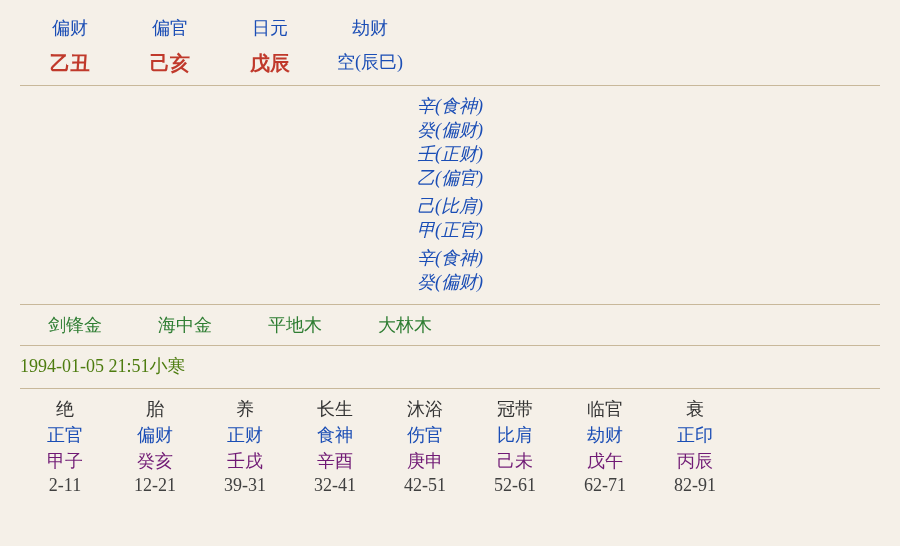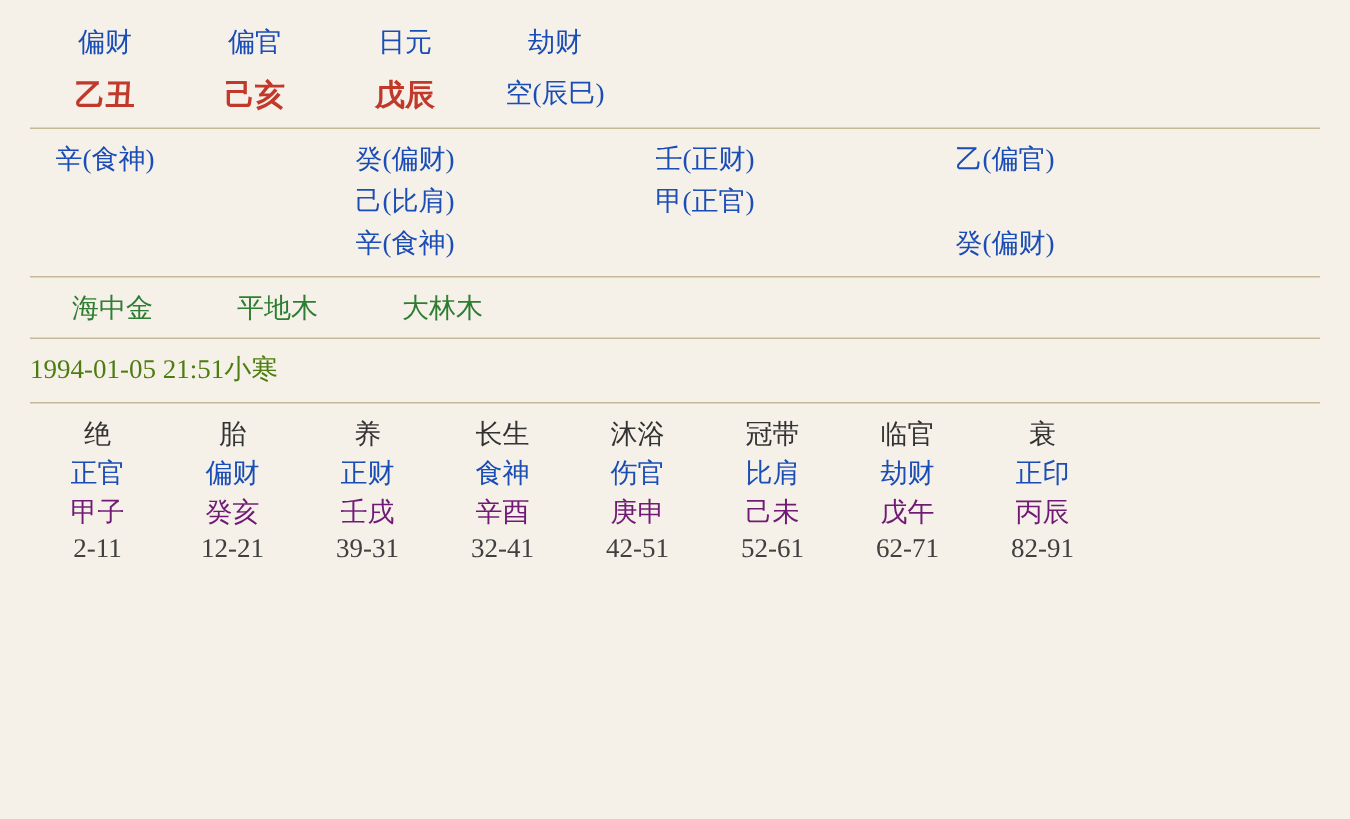--- a/index.html
+++ b/index.html
@@ -27,22 +27,23 @@
       border-top: 1px solid #c8b89a;
       margin: 8px 0;
     }
     .main-chars-row {
       display: flex;
       flex-direction: row;
       margin-bottom: 8px;
     }
     .sub-chars-row {
       display: flex;
-      flex-direction: row;
+      flex-direction: column;
       margin-bottom: 4px;
+      font-style: italic;
     }
     .date-row {
       margin-bottom: 10px;
       color: #4d7c0f;
     }
     .luck-table {
       display: flex;
       flex-direction: row;
       margin-top: 6px;
     }
@@ -112,20 +113,21 @@
   <div class="cell blue">辛(食神)</div>
   <div class="cell"></div>
   <div class="cell"></div>
   <div class="cell"></div>
   <div class="cell blue">癸(偏财)</div>
 </div>
 
 <hr class="divider">
 
 <div class="nayin-row" style="margin-top:6px;">
+  <div class="nayin-cell">剑锋金</div>
   <div class="nayin-cell">海中金</div>
   <div class="nayin-cell">平地木</div>
   <div class="nayin-cell">大林木</div>
 </div>
 
 <hr class="divider">
 
 <div class="date-row">
   <span>1994-01-05 21:51小寒</span>
 </div>

